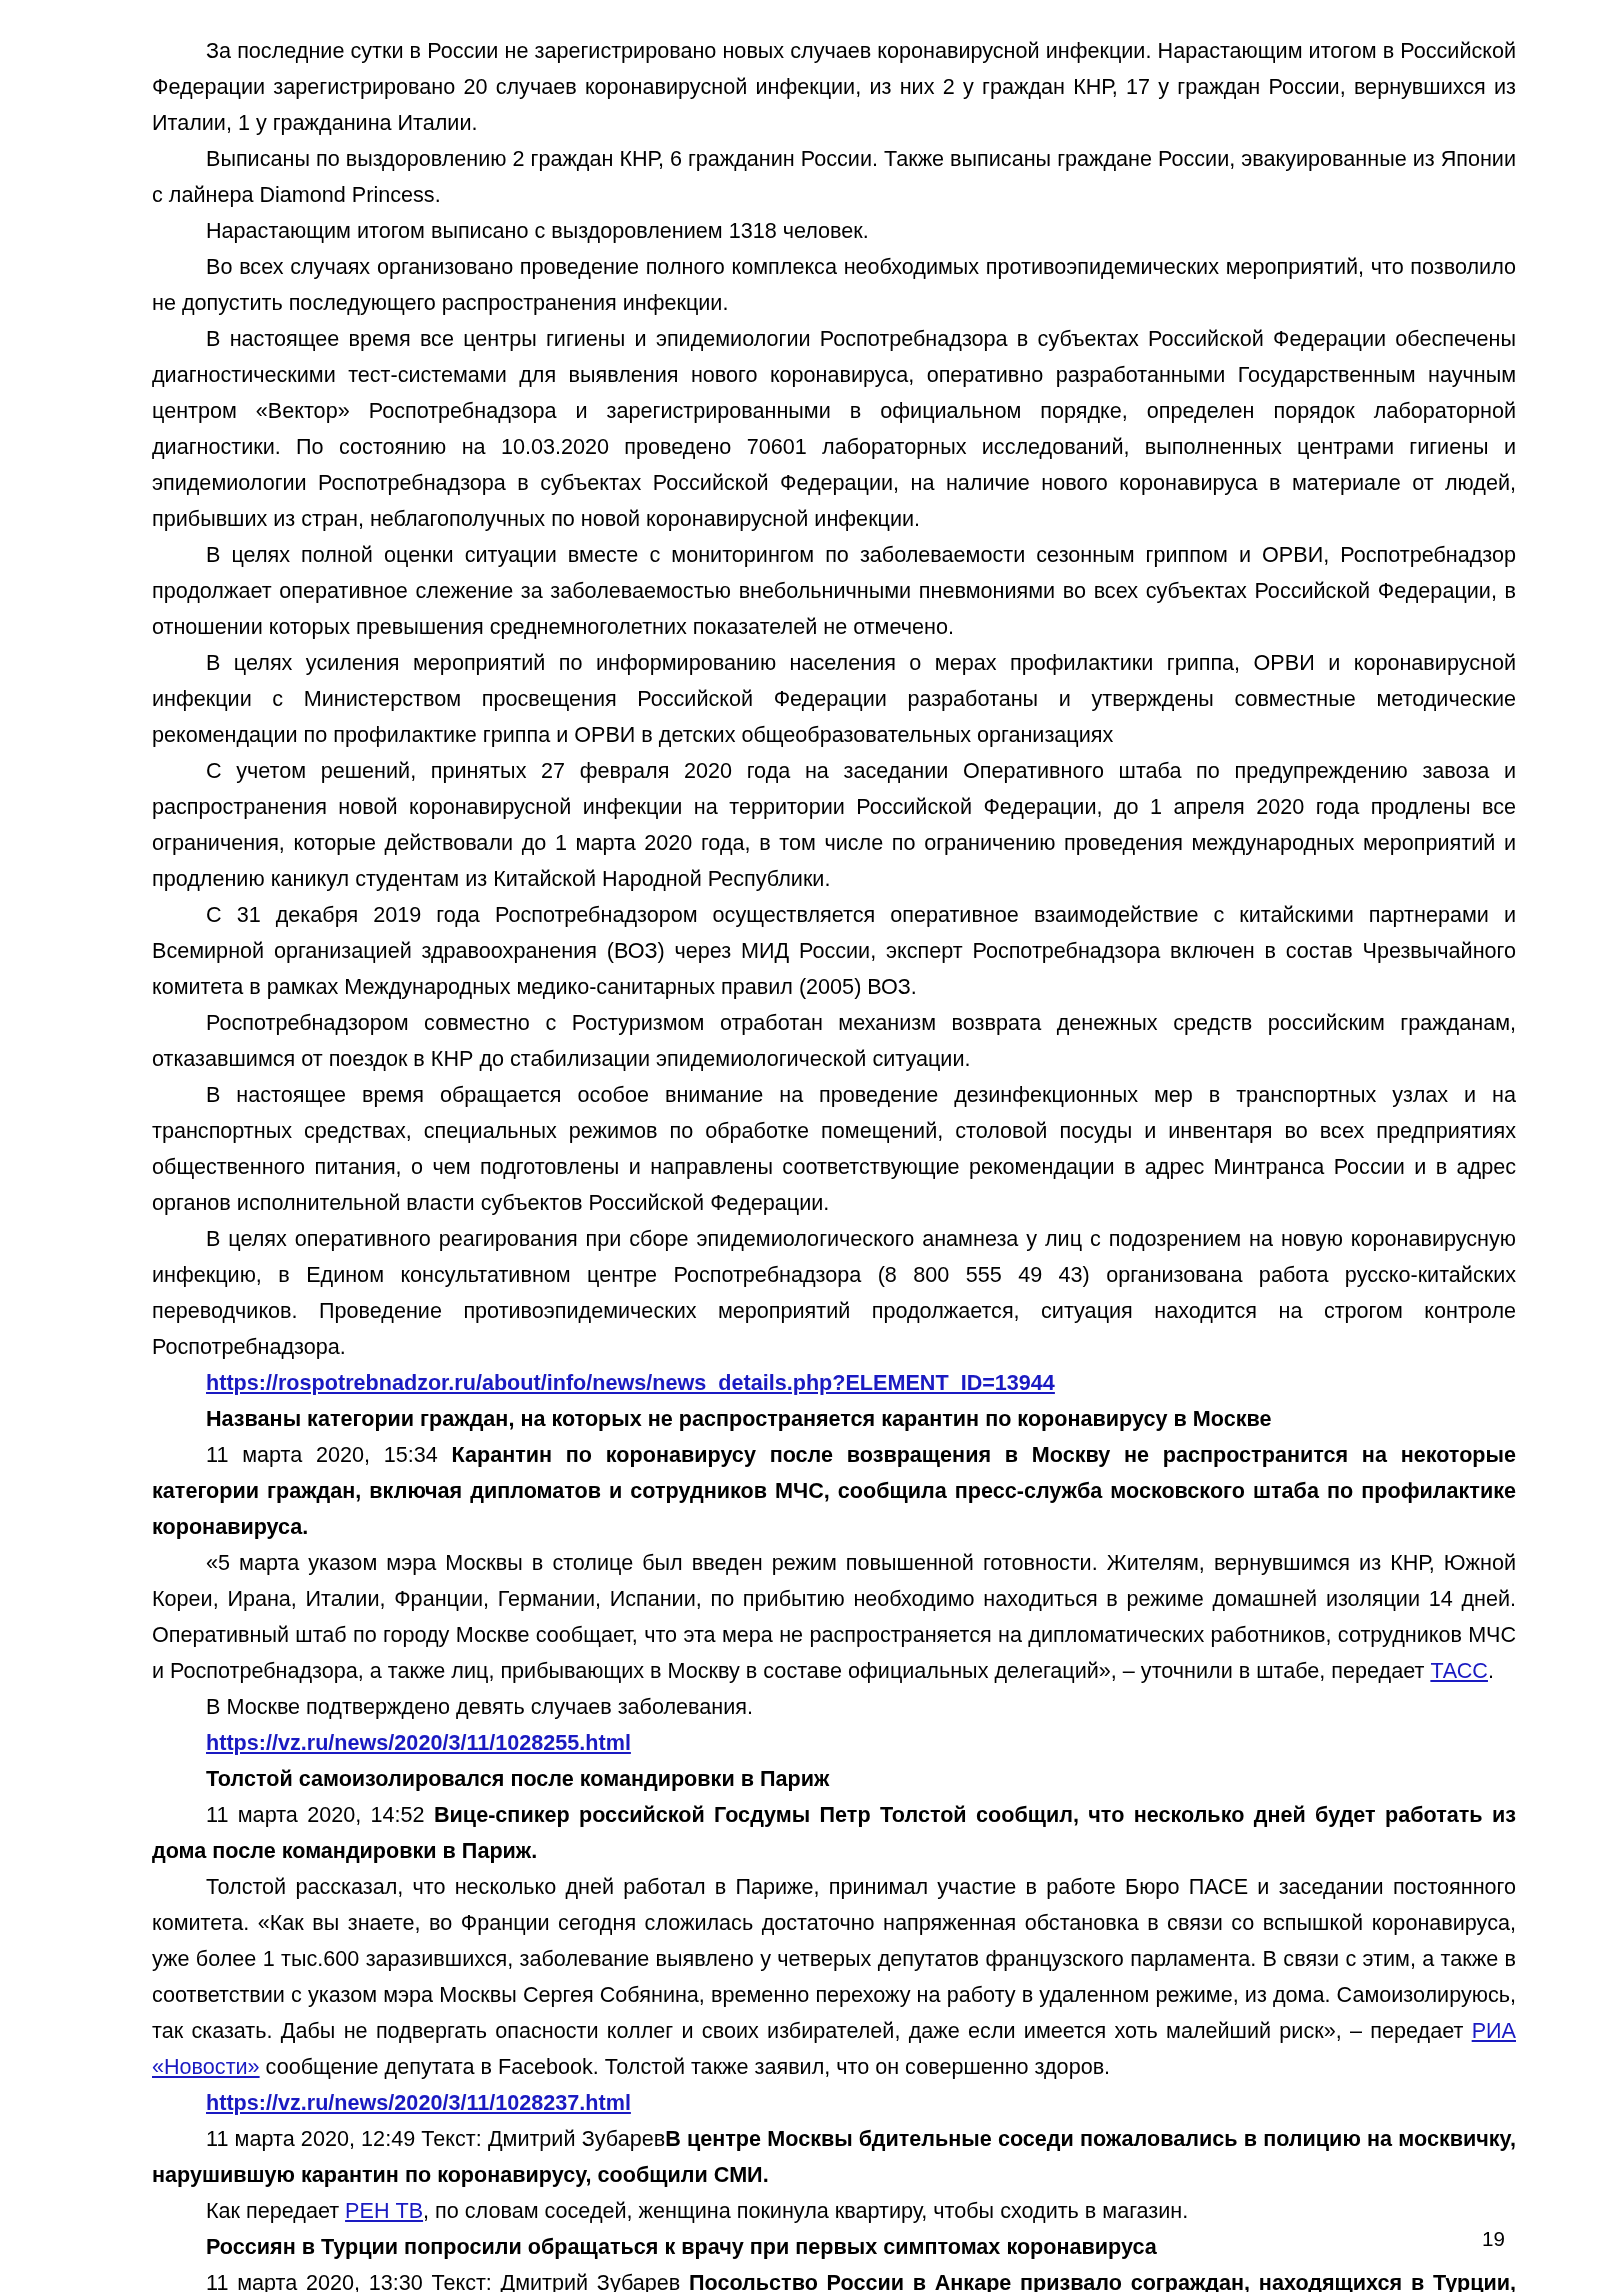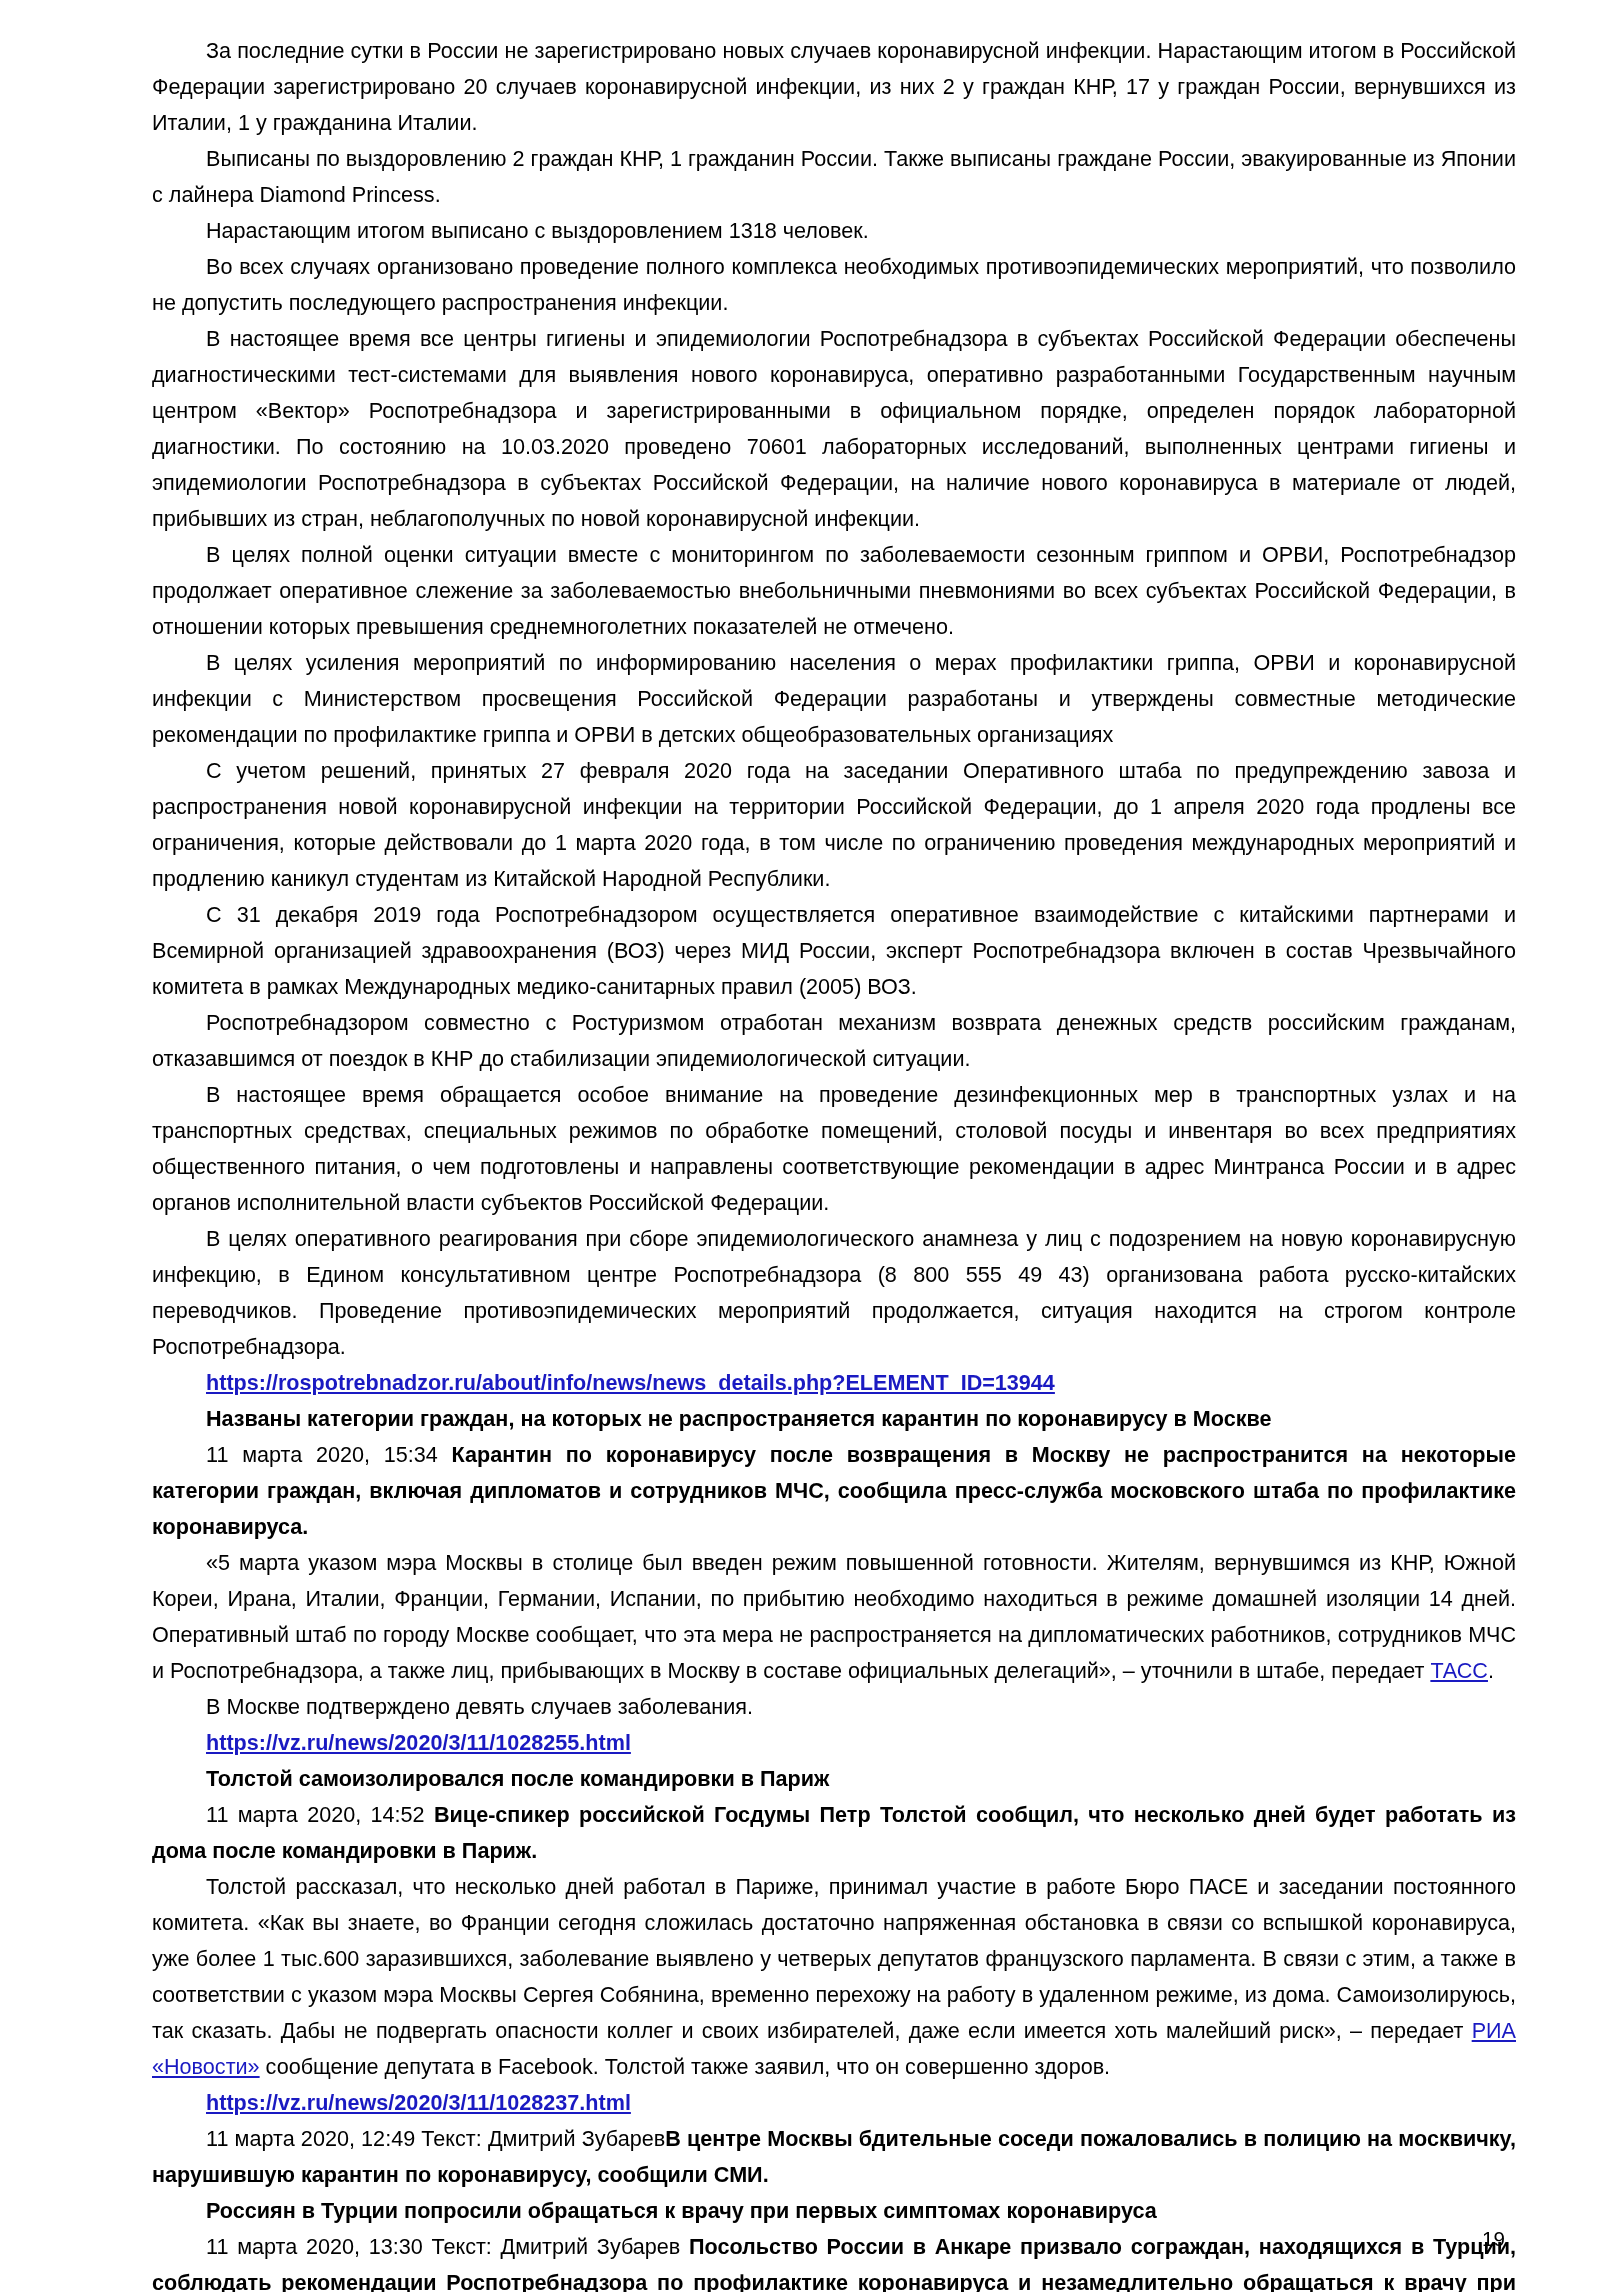--- a/index.html
+++ b/index.html
@@ -49,21 +49,21 @@
     color:var(--text-color);
     font-family:"Liberation Sans", sans-serif;
   }
 </style>
 </head>
 <body>
 
 <div class="page">
   <main class="doc">
       <p class="para body"><span class="run-normal">За последние сутки в России не зарегистрировано новых случаев коронавирусной инфекции. Нарастающим итогом в Российской Федерации зарегистрировано 20 случаев коронавирусной инфекции, из них 2 у граждан КНР, 17 у граждан России, вернувшихся из Италии, 1 у гражданина Италии.</span></p>
-      <p class="para body"><span class="run-normal">Выписаны по выздоровлению 2 граждан КНР, 1 гражданин России. Также выписаны граждане России, эвакуированные из Японии с лайнера Diamond Princess.</span></p>
+      <p class="para body"><span class="run-normal">Выписаны по выздоровлению 2 граждан КНР, 6 гражданин России. Также выписаны граждане России, эвакуированные из Японии с лайнера Diamond Princess.</span></p>
       <p class="para body"><span class="run-normal">Нарастающим итогом выписано с выздоровлением 1318 человек.</span></p>
       <p class="para body"><span class="run-normal">Во всех случаях организовано проведение полного комплекса необходимых противоэпидемических мероприятий, что позволило не допустить последующего распространения инфекции.</span></p>
       <p class="para body"><span class="run-normal">В настоящее время все центры гигиены и эпидемиологии Роспотребнадзора в субъектах Российской Федерации обеспечены диагностическими тест-системами для выявления нового коронавируса, оперативно разработанными Государственным научным центром «Вектор» Роспотребнадзора и зарегистрированными в официальном порядке, определен порядок лабораторной диагностики. По состоянию на 10.03.2020 проведено 70601 лабораторных исследований, выполненных центрами гигиены и эпидемиологии Роспотребнадзора в субъектах Российской Федерации, на наличие нового коронавируса в материале от людей, прибывших из стран, неблагополучных по новой коронавирусной инфекции.</span></p>
       <p class="para body"><span class="run-normal">В целях полной оценки ситуации вместе с мониторингом по заболеваемости сезонным гриппом и ОРВИ, Роспотребнадзор продолжает оперативное слежение за заболеваемостью внебольничными пневмониями во всех субъектах Российской Федерации, в отношении которых превышения среднемноголетних показателей не отмечено.</span></p>
       <p class="para body"><span class="run-normal">В целях усиления мероприятий по информированию населения о мерах профилактики гриппа, ОРВИ и коронавирусной инфекции с Министерством просвещения Российской Федерации разработаны и утверждены совместные методические рекомендации по профилактике гриппа и ОРВИ в детских общеобразовательных организациях</span></p>
       <p class="para body"><span class="run-normal">С учетом решений, принятых 27 февраля 2020 года на заседании Оперативного штаба по предупреждению завоза и распространения новой коронавирусной инфекции на территории Российской Федерации, до 1 апреля 2020 года продлены все ограничения, которые действовали до 1 марта 2020 года, в том числе по ограничению проведения международных мероприятий и продлению каникул студентам из Китайской Народной Республики.</span></p>
       <p class="para body"><span class="run-normal">С 31 декабря 2019 года Роспотребнадзором осуществляется оперативное взаимодействие с китайскими партнерами и Всемирной организацией здравоохранения (ВОЗ) через МИД России, эксперт Роспотребнадзора включен в состав Чрезвычайного комитета в рамках Международных медико-санитарных правил (2005) ВОЗ.</span></p>
       <p class="para body"><span class="run-normal">Роспотребнадзором совместно с Ростуризмом отработан механизм возврата денежных средств российским гражданам, отказавшимся от поездок в КНР до стабилизации эпидемиологической ситуации.</span></p>
       <p class="para body"><span class="run-normal">В настоящее время обращается особое внимание на проведение дезинфекционных мер в транспортных узлах и на транспортных средствах, специальных режимов по обработке помещений, столовой посуды и инвентаря во всех предприятиях общественного питания, о чем подготовлены и направлены соответствующие рекомендации в адрес Минтранса России и в адрес органов исполнительной власти субъектов Российской Федерации.</span></p>
       <p class="para body"><span class="run-normal">В целях оперативного реагирования при сборе эпидемиологического анамнеза у лиц с подозрением на новую коронавирусную инфекцию, в Едином консультативном центре Роспотребнадзора (8 800 555 49 43) организована работа русско-китайских переводчиков. Проведение противоэпидемических мероприятий продолжается, ситуация находится на строгом контроле Роспотребнадзора.</span></p>
@@ -71,18 +71,19 @@
       <p class="para heading"><span class="run-normal">Названы категории граждан, на которых не распространяется карантин по коронавирусу в Москве</span></p>
       <p class="para body"><span class="run-normal">11 марта 2020, 15:34 </span><span class="run-bold">Карантин по коронавирусу после возвращения в Москву не распространится на некоторые категории граждан, включая дипломатов и сотрудников МЧС, сообщила пресс-служба московского штаба по профилактике коронавируса.</span></p>
       <p class="para body"><span class="run-normal">«5 марта указом мэра Москвы в столице был введен режим повышенной готовности. Жителям, вернувшимся из КНР, Южной Кореи, Ирана, Италии, Франции, Германии, Испании, по прибытию необходимо находиться в режиме домашней изоляции 14 дней. Оперативный штаб по городу Москве сообщает, что эта мера не распространяется на дипломатических работников, сотрудников МЧС и Роспотребнадзора, а также лиц, прибывающих в Москву в составе официальных делегаций», – уточнили в штабе, передает </span><a class="run-link" href="#">ТАСС</a><span class="run-normal">.</span></p>
       <p class="para body"><span class="run-normal">В Москве подтверждено девять случаев заболевания.</span></p>
       <p class="para url"><a class="run-link" href="#">https://vz.ru/news/2020/3/11/1028255.html</a></p>
       <p class="para heading"><span class="run-normal">Толстой самоизолировался после командировки в Париж</span></p>
       <p class="para body"><span class="run-normal">11 марта 2020, 14:52 </span><span class="run-bold">Вице-спикер российской Госдумы Петр Толстой сообщил, что несколько дней будет работать из дома после командировки в Париж.</span></p>
       <p class="para body"><span class="run-normal">Толстой рассказал, что несколько дней работал в Париже, принимал участие в работе Бюро ПАСЕ и заседании постоянного комитета. «Как вы знаете, во Франции сегодня сложилась достаточно напряженная обстановка в связи со вспышкой коронавируса, уже более 1 тыс.600 заразившихся, заболевание выявлено у четверых депутатов французского парламента. В связи с этим, а также в соответствии с указом мэра Москвы Сергея Собянина, временно перехожу на работу в удаленном режиме, из дома. Самоизолируюсь, так сказать. Дабы не подвергать опасности коллег и своих избирателей, даже если имеется хоть малейший риск», – передает </span><a class="run-link" href="#">РИА «Новости»</a><span class="run-normal"> сообщение депутата в Facebook. Толстой также заявил, что он совершенно здоров.</span></p>
       <p class="para url"><a class="run-link" href="#">https://vz.ru/news/2020/3/11/1028237.html</a></p>
       <p class="para body"><span class="run-normal">11 марта 2020, 12:49 Текст: Дмитрий Зубарев</span><span class="run-bold">В центре Москвы бдительные соседи пожаловались в полицию на москвичку, нарушившую карантин по коронавирусу, сообщили СМИ.</span></p>
+      <p class="para body"><span class="run-normal">Как передает </span><a class="run-link" href="#">РЕН ТВ</a><span class="run-normal">, по словам соседей, женщина покинула квартиру, чтобы сходить в магазин.</span></p>
       <p class="para heading"><span class="run-normal">Россиян в Турции попросили обращаться к врачу при первых симптомах коронавируса</span></p>
       <p class="para body"><span class="run-normal">11 марта 2020, 13:30 Текст: Дмитрий Зубарев </span><span class="run-bold">Посольство России в Анкаре призвало сограждан, находящихся в Турции, соблюдать рекомендации Роспотребнадзора по профилактике коронавируса и незамедлительно обращаться к врачу при первых симптомах заболевания.</span></p>
     </main>
   <div class="page-number">19</div>
 </div>
 
 
 </body></html>

